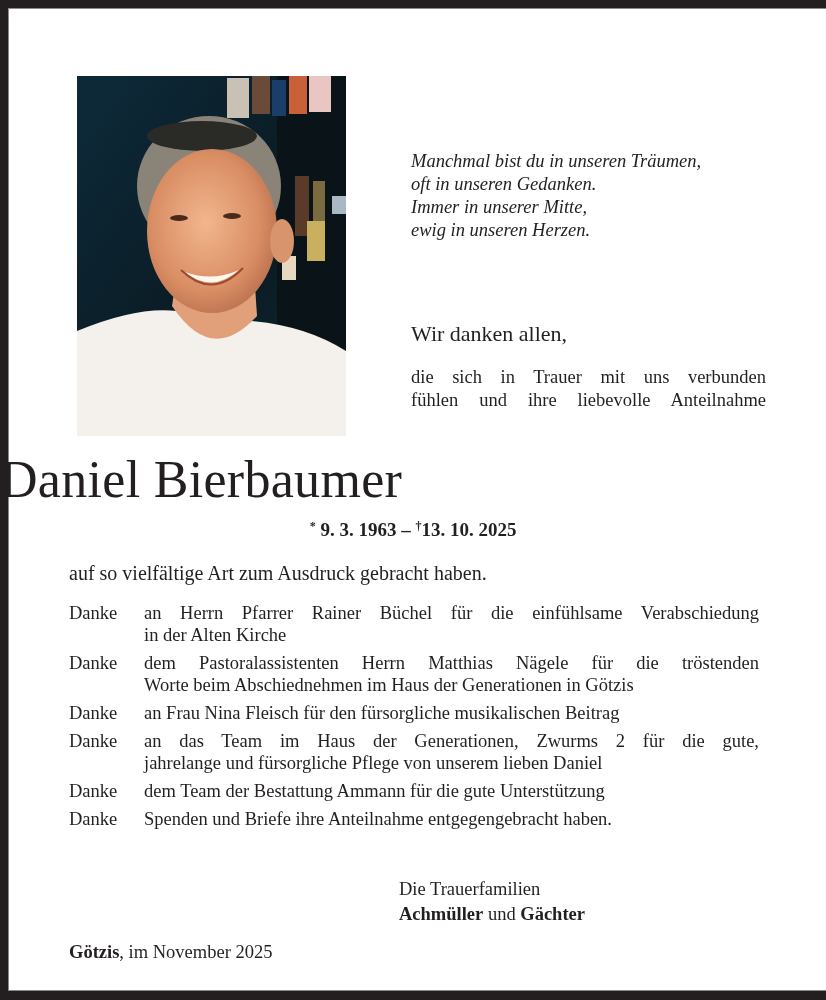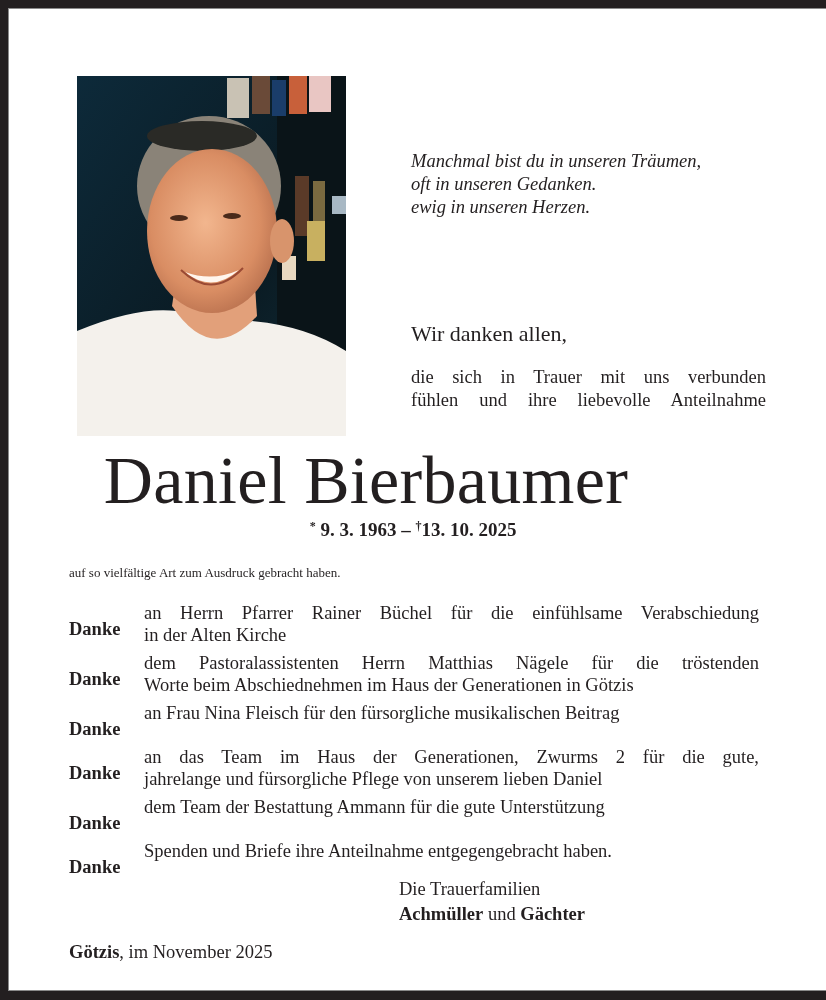--- a/index.html
+++ b/index.html
@@ -29,40 +29,40 @@
       position: absolute; left: 403px; top: 312px;
       font-size: 22px; line-height: 28px; white-space: nowrap;
     }
     .thanks-intro {
       position: absolute; left: 403px; top: 358px; width: 355px;
       font-size: 18.5px; line-height: 23px; text-align: justify;
     }
     .thanks-intro div { white-space: nowrap; }
     .thanks-intro .j { text-align: justify; text-align-last: justify; }
     .name {
-      position: absolute; left: 0; top: 445px; width: 732px; text-align: center;
-      font-size: 68px; line-height: 70px; letter-spacing: 0.3px;
+      position: absolute; left: 0; top: 445px; width: 732px; text-align: left;
+      font-size: 52px; line-height: 70px; letter-spacing: 0.3px;
     }
     .dates {
       position: absolute; left: 0; top: 513px; width: 826px; text-align: center;
       font-weight: bold; font-size: 19px; line-height: 26px;
     }
     .dates sup { font-size: 12px; vertical-align: 6px; font-weight: bold; }
     .expressed {
       position: absolute; left: 69px; top: 561px;
-      font-size: 13px; line-height: 24px; white-space: nowrap;
+      font-size: 20px; line-height: 24px; white-space: nowrap;
     }
     .danke-list {
       position: absolute; left: 69px; top: 602px; width: 690px;
     }
     .danke-row {
       display: flex; font-size: 18.5px; line-height: 22px; margin-bottom: 6px;
     }
     .danke-label {
-      width: 75px; flex: 0 0 75px; font-weight: bold; margin-top: 16px;
+      width: 75px; flex: 0 0 75px; font-weight: normal;
     }
     .danke-text { flex: 1; }
     .danke-text div { white-space: nowrap; }
     .danke-text .j { text-align: justify; text-align-last: justify; }
     .signature {
       position: absolute; left: 399px; top: 877px;
       font-size: 18.5px; line-height: 25px;
     }
     .signature div { white-space: nowrap; }
     .place-date {
@@ -119,20 +119,21 @@
       <ellipse cx="155" cy="140" rx="9" ry="3" fill="#4a2a1a"></ellipse>
 
       <path d="M108 196 Q135 218 162 194 Q135 206 108 196 Z" fill="#fff6ee"></path>
       <path d="M104 194 Q135 224 166 192" stroke="#9a4a34" stroke-width="2" fill="none"></path>
     </svg>
   </div>
 
   <div class="poem">
     <div>Manchmal bist du in unseren Träumen,</div>
     <div>oft in unseren Gedanken.</div>
+    <div>Immer in unserer Mitte,</div>
     <div>ewig in unseren Herzen.</div>
   </div>
 
   <div class="thanks-heading">Wir danken allen,</div>
 
   <div class="thanks-intro">
     <div class="j">die sich in Trauer mit uns verbunden</div>
     <div class="j">fühlen und ihre liebevolle Anteilnahme</div>
   </div>
 </div>

